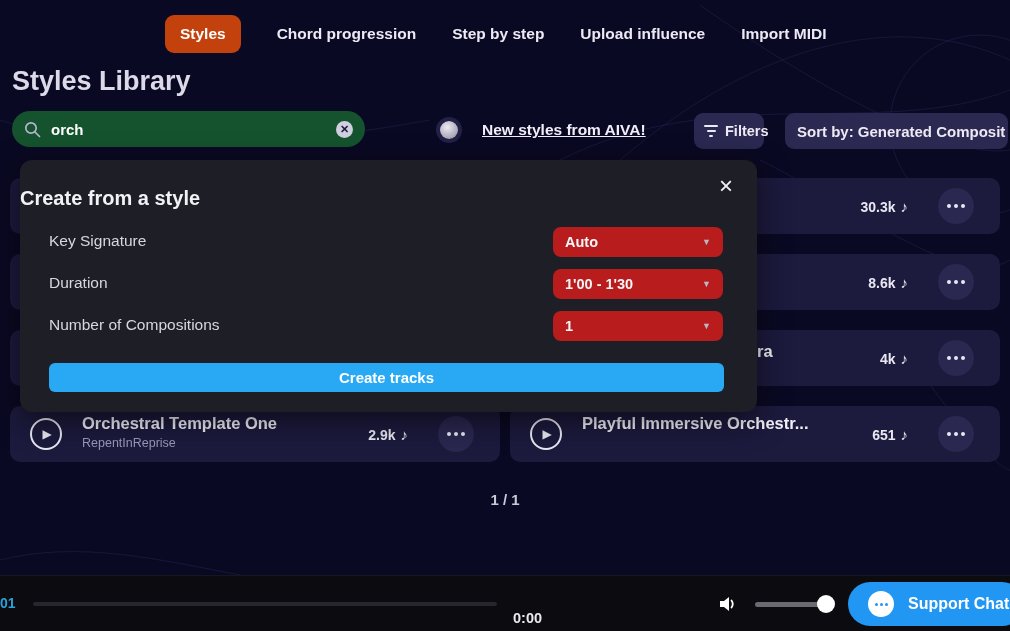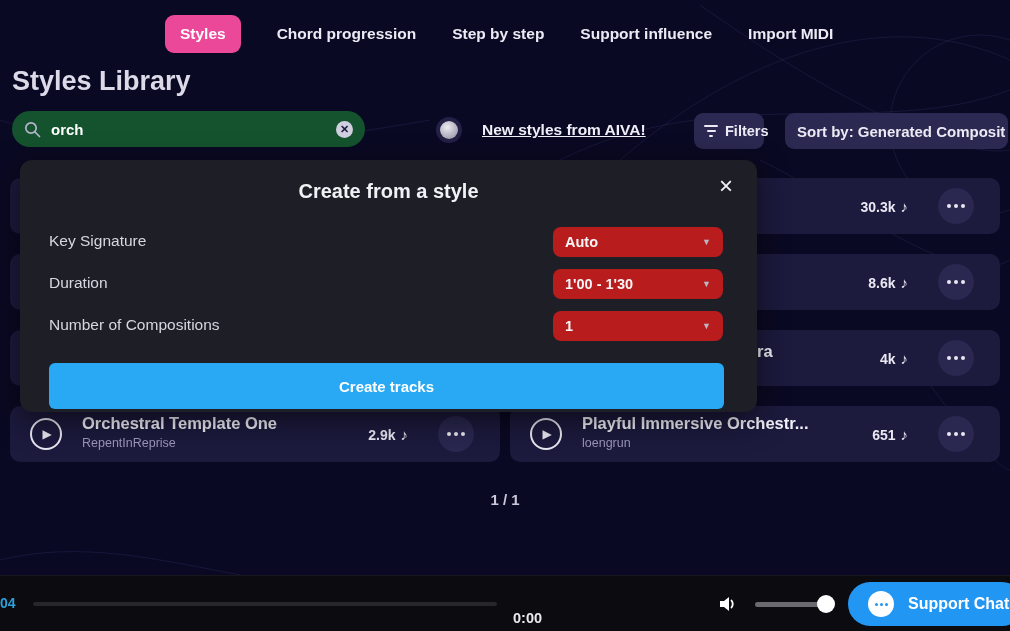--- a/index.html
+++ b/index.html
@@ -9,21 +9,21 @@
     background:#0a0923;
     font-family:"Liberation Sans", sans-serif;
     color:#fff;
   }
   
   .bg-curves { position:absolute; inset:0; pointer-events:none; z-index:0; }
 
   
   .topnav { position:absolute; top:15px; left:165px; display:flex; align-items:center; gap:36px; z-index:2; }
   .tab { font-size:15.5px; font-weight:bold; color:#eceaf4; cursor:pointer; white-space:nowrap; }
-  .tab.active { background:#ec4899; padding:10px 15px; border-radius:9px; color:#fff; }
+  .tab.active { background:#c2410c; padding:10px 15px; border-radius:9px; color:#fff; }
 
   
   .page-title { position:absolute; top:66px; left:12px; font-size:27px; font-weight:bold; color:#dcdae8; z-index:2; }
 
   
   .searchbox { position:absolute; top:111px; left:12px; width:353px; height:36px;
     background:#14532d; border-radius:18px; display:flex; align-items:center; padding:0 12px; z-index:2; }
   .searchbox input { flex:1; background:transparent; border:none; outline:none;
     color:#fff; font-weight:bold; font-size:15px; font-family:"Liberation Sans",sans-serif; margin-left:10px; }
   .clear-btn { width:17px; height:17px; border-radius:50%; background:#cfcfdf; color:#1d1a3e;
@@ -54,35 +54,35 @@
     font-size:14px; font-weight:bold; color:#e9e8f2; white-space:nowrap; }
   .card .count .note { margin-left:5px; font-size:15px; }
   .card .menu { position:absolute; right:26px; top:10px; width:36px; height:36px; border-radius:50%;
     background:#2a2750; display:flex; align-items:center; justify-content:center; gap:3px; cursor:pointer; }
   .card .menu i { width:4px; height:4px; border-radius:50%; background:#e9e8f2; }
   .title-fragment { position:absolute; left:247px; top:12px; font-size:16.5px; font-weight:bold; color:#f2f1f8; }
 
   
   .modal { position:absolute; top:160px; left:20px; width:737px; height:252px; background:#1e1e27;
     border-radius:12px; z-index:5; box-shadow:0 8px 30px rgba(0,0,0,.55); }
-  .modal-title { position:absolute; top:20px; left:0; right:0; text-align:center;
+  .modal-title { position:absolute; top:27px; left:0; right:0; 
     font-size:20px; font-weight:bold; color:#f2f2f6; }
   .modal-close { position:absolute; top:14px; right:24px; font-size:24px; color:#f2f2f6; cursor:pointer; line-height:1; }
   .field-label { position:absolute; left:29px; font-size:15.5px; color:#d8d7e0; }
   .field-select { position:absolute; right:34px; width:170px; height:30px; background:#b91c1c; border-radius:8px;
     display:flex; align-items:center; padding:0 12px; cursor:pointer; }
   .field-select .val { flex:1; font-size:14.5px; font-weight:bold; color:#f5f5f8; }
   .field-select .caret { font-size:9px; color:#b9b8c4; }
   .row1 { top:232px; } .sel1 { top:227px; }
   .row2 { top:274px; } .sel2 { top:269px; }
   .row3 { top:316px; } .sel3 { top:311px; }
   .field-label.row1{ top:72px; } .field-select.sel1{ top:67px; }
   .field-label.row2{ top:114px; } .field-select.sel2{ top:109px; }
   .field-label.row3{ top:156px; } .field-select.sel3{ top:151px; }
-  .create-btn { position:absolute; left:29px; right:33px; top:203px; height:46px; background:#29a9f4;
+  .create-btn { position:absolute; left:29px; right:33px; top:203px; height:29px; background:#29a9f4;
     border:none; border-radius:6px; color:#fff; font-size:15px; font-weight:bold;
     font-family:"Liberation Sans",sans-serif; cursor:pointer; }
 
   
   .pagination { position:absolute; top:491px; left:0; right:0; text-align:center;
     font-size:15px; font-weight:bold; color:#c9c8d8; z-index:1; }
 
   
   .playerbar { position:absolute; left:0; right:0; bottom:0; height:56px; background:#0c0c10;
     border-top:1px solid #16161c; z-index:6; }
@@ -115,21 +115,21 @@
     <path d="M900,340 C950,420 1000,470 1010,470"></path>
     <path d="M0,560 C80,540 160,560 240,575"></path>
     <circle cx="980" cy="125" r="90"></circle>
   </g>
 </svg>
 
 <nav class="topnav">
   <div class="tab active">Styles</div>
   <div class="tab">Chord progression</div>
   <div class="tab">Step by step</div>
-  <div class="tab">Support influence</div>
+  <div class="tab">Upload influence</div>
   <div class="tab">Import MIDI</div>
 </nav>
 
 <h1 class="page-title">Styles Library</h1>
 
 <div class="searchbox">
   <svg width="17" height="17" viewBox="0 0 17 17">
     <circle cx="7" cy="7" r="5.2" fill="none" stroke="#b7b4d0" stroke-width="1.7"></circle>
     <line x1="11" y1="11" x2="15.5" y2="15.5" stroke="#b7b4d0" stroke-width="1.7" stroke-linecap="round"></line>
   </svg>
@@ -207,21 +207,20 @@
       <i></i>
     </div>
 </div>
 
 <div class="card" style="left:510px; top:406px;">
   <div class="play">
       <span>▶</span>
     </div>
   <div class="meta">
     <div class="title">Playful Immersive Orchestr...</div>
-    <div class="author">loengrun</div>
   </div>
   <div class="count">
     <span>651</span><span class="note">♪</span>
   </div>
   <div class="menu">
       <i></i>
       <i></i>
       <i></i>
     </div>
 </div>
@@ -247,21 +246,21 @@
     <span class="val">1</span>
     <span class="caret">▼</span>
   </div>
 
   <button class="create-btn">Create tracks</button>
 </div>
 
 <div class="pagination">1 / 1</div>
 
 <div class="playerbar">
-  <span class="time-left">04</span>
+  <span class="time-left">01</span>
   <div class="progress-track"></div>
   <span class="time-right">0:00</span>
 
   <svg class="vol-icon" width="22" height="20" viewBox="0 0 22 20">
     <polygon points="2,7 6,7 11,3 11,17 6,13 2,13" fill="#fff"></polygon>
     <path d="M13.5,6.5 Q16,10 13.5,13.5" fill="none" stroke="#fff" stroke-width="1.8" stroke-linecap="round"></path>
   </svg>
   <div class="vol-track"></div>
   <div class="vol-knob"></div>
 

